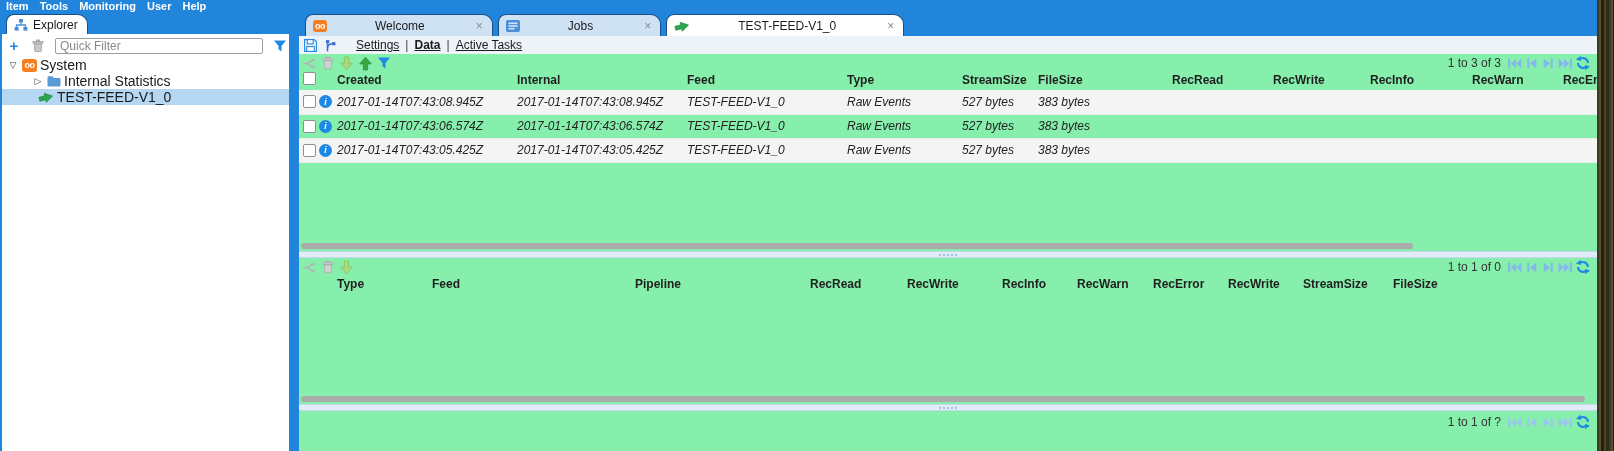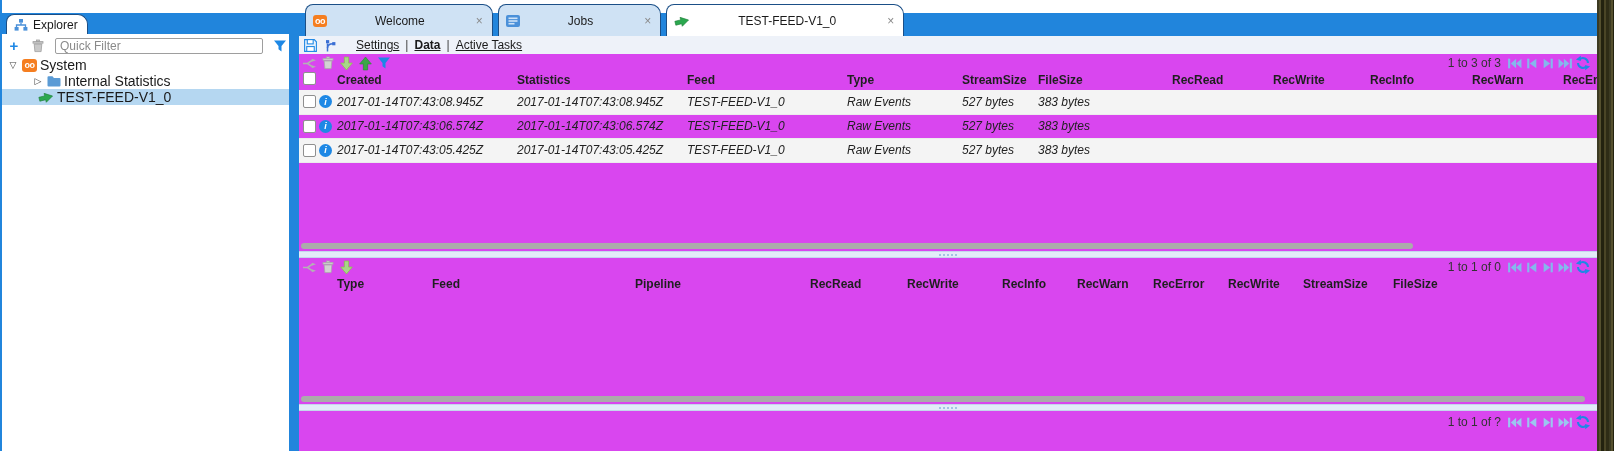--- a/index.html
+++ b/index.html
@@ -43,32 +43,32 @@
   .oo-logo::before { content:"oo"; }
   .oo-logo.small { width:14px; height:12px; }
 
   
   .v-splitter { position:absolute; left:289px; top:13px; width:10px; height:438px; background:#2185dc; cursor:col-resize; }
 
   
   .main { position:absolute; left:299px; top:13px; width:1298px; height:438px; background:#fff; }
   .tabstrip { position:absolute; left:0; top:0; width:1298px; height:23px; background:#2185dc;
     display:flex; align-items:flex-end; gap:5px; padding-left:6px; }
-  .tabstrip .tab { height:32px;gap:48px; }
+  .tabstrip .tab { height:22px;gap:48px; }
   .tab-close { color:#8a8a8a; font-size:12px; margin-left:3px; cursor:pointer; }
   .tab-close::before { content:"×"; }
 
   .toolbar { position:absolute; left:0; top:23px; width:1298px; height:18px; background:#eef2f9;
     display:flex; align-items:center; gap:5px; padding-left:4px; }
   .subnav { display:flex; align-items:center; gap:6px; margin-left:14px; font-size:12px; color:#1a1a1a; }
   .subnav a { color:#1a1a1a; text-decoration:underline; cursor:pointer; }
   .subnav a.current { font-weight:700; }
   .subnav .sep { color:#444; text-decoration:none; }
 
-  .pane { position:absolute; left:0; width:1298px; background:#d946ef; overflow:hidden; }
+  .pane { position:absolute; left:0; width:1298px; background:#86efac; overflow:hidden; }
   .upper-pane { top:41px; height:204px; }
   .lower-pane { top:245px; height:153px; }
   .bottom-pane { top:398px; height:40px; }
 
   .pane-toolbar { position:absolute; left:3px; top:1px; height:16px; display:flex; align-items:center; gap:4px; }
   .pager { position:absolute; right:6px; top:1px; height:16px; display:flex; align-items:center; gap:2px; }
   .pager .pager-text { font-size:12px; color:#333; margin-right:4px; }
   .icon { display:inline-flex; align-items:center; justify-content:center; }
 
   table.data-table { border-collapse:collapse; table-layout:fixed; position:absolute; top:17px; left:0; }
@@ -94,20 +94,27 @@
   .upper-pane .h-splitter { top:197px; }
   .lower-pane .h-splitter { top:146px; }
   .h-splitter i { width:2px; height:2px; background:#8fb4dc; border-radius:1px; }
   .bottom-pane .pager { top:3px; }
 </style>
 </head>
 <body>
 
 <div class="app">
 
+  <div class="menubar">
+    <span>Item</span>
+    <span>Tools</span>
+    <span>Monitoring</span>
+    <span>User</span>
+    <span>Help</span>
+  </div>
 
   <div class="explorer">
     <div class="explorer-tabstrip">
       <div class="tab explorer-tab">
         <span class="icon">
           <svg width="14" height="14" viewBox="0 0 14 14">
               <path d="M7 4.5 V7 M2.5 9 V7 h9 v2" stroke="#4a90d9" fill="none" stroke-width="1.3"></path>
               <rect x="5" y="1" width="4" height="3.6" fill="#4a90d9"></rect>
               <rect x="0.6" y="9" width="4" height="3.6" fill="#4a90d9"></rect>
               <rect x="9.4" y="9" width="4" height="3.6" fill="#4a90d9"></rect>
@@ -302,21 +309,21 @@
             <col style="width:101px">
           <col style="width:97px">
             <col style="width:102px">
             <col style="width:91px">
             <col style="width:100px">
         </colgroup>
         <thead>
           <tr>
             <th class="c-sel"><span class="checkbox"></span></th>
             <th>Created</th>
-            <th>Statistics</th>
+            <th>Internal</th>
             <th>Feed</th>
             <th>Type</th>
             <th>StreamSize</th>
             <th>FileSize</th>
             <th>RecRead</th>
             <th>RecWrite</th>
             <th>RecInfo</th>
             <th>RecWarn</th>
             <th>RecError</th>
           </tr>

